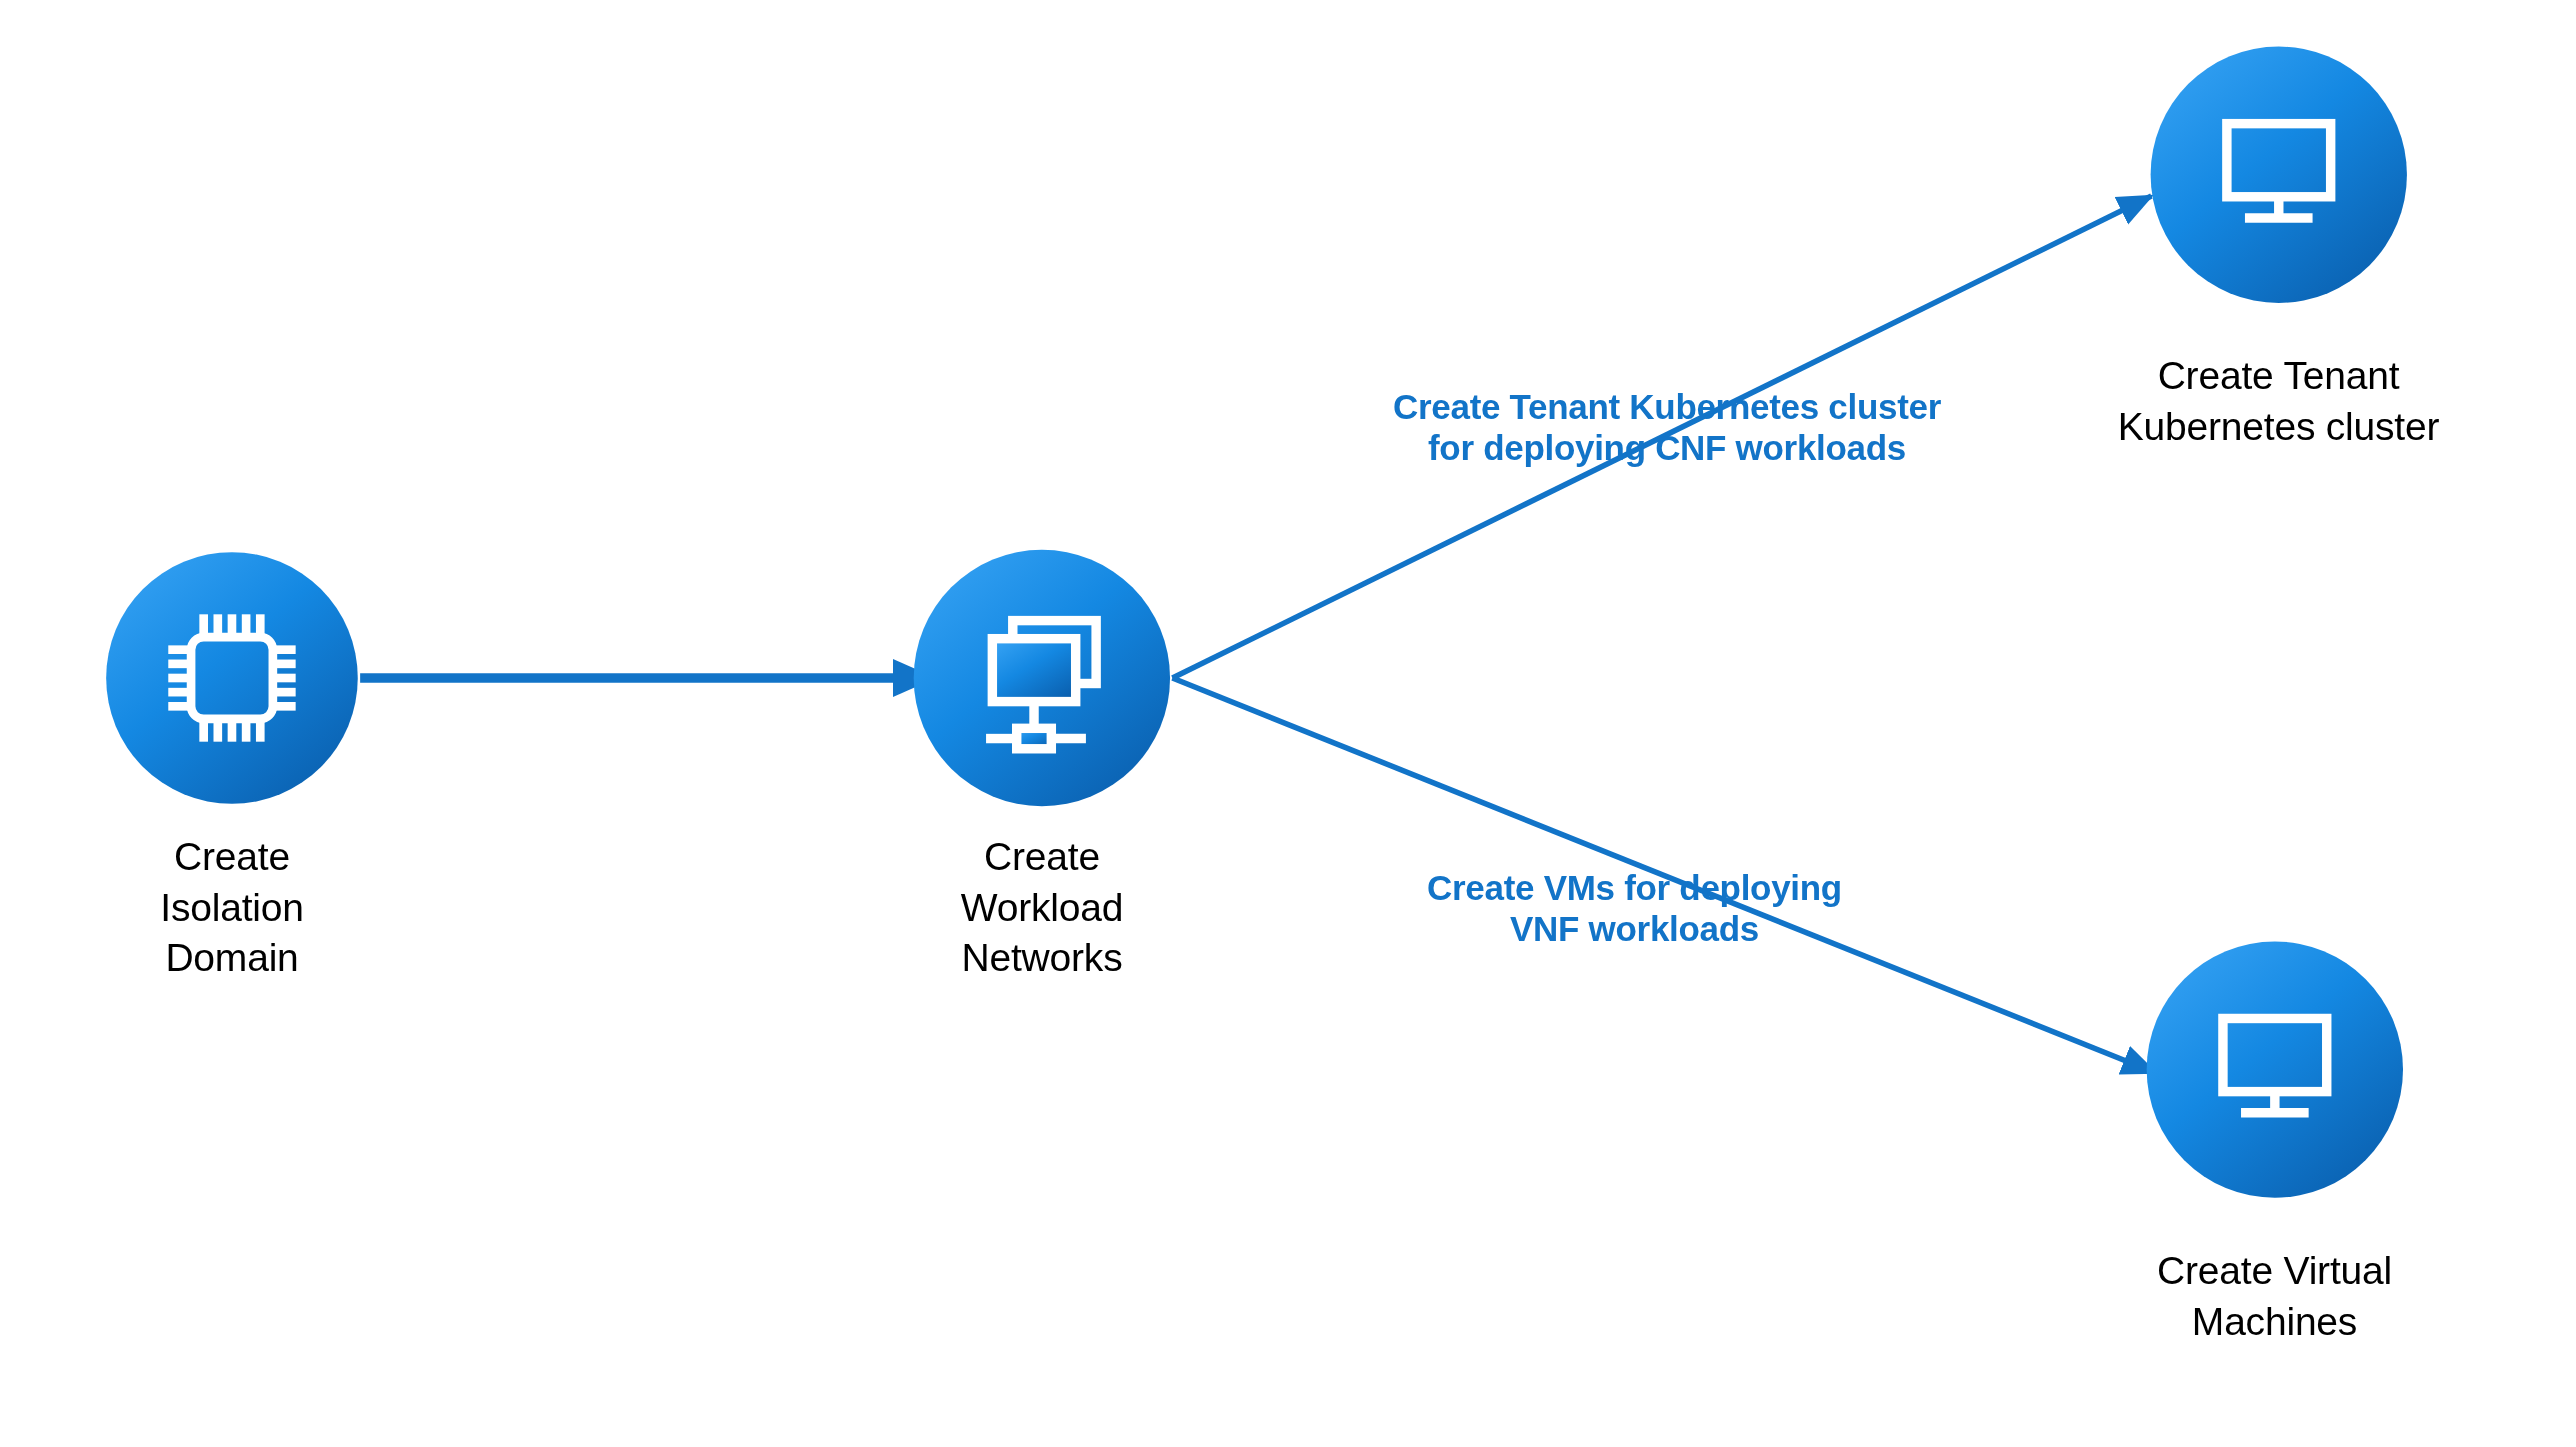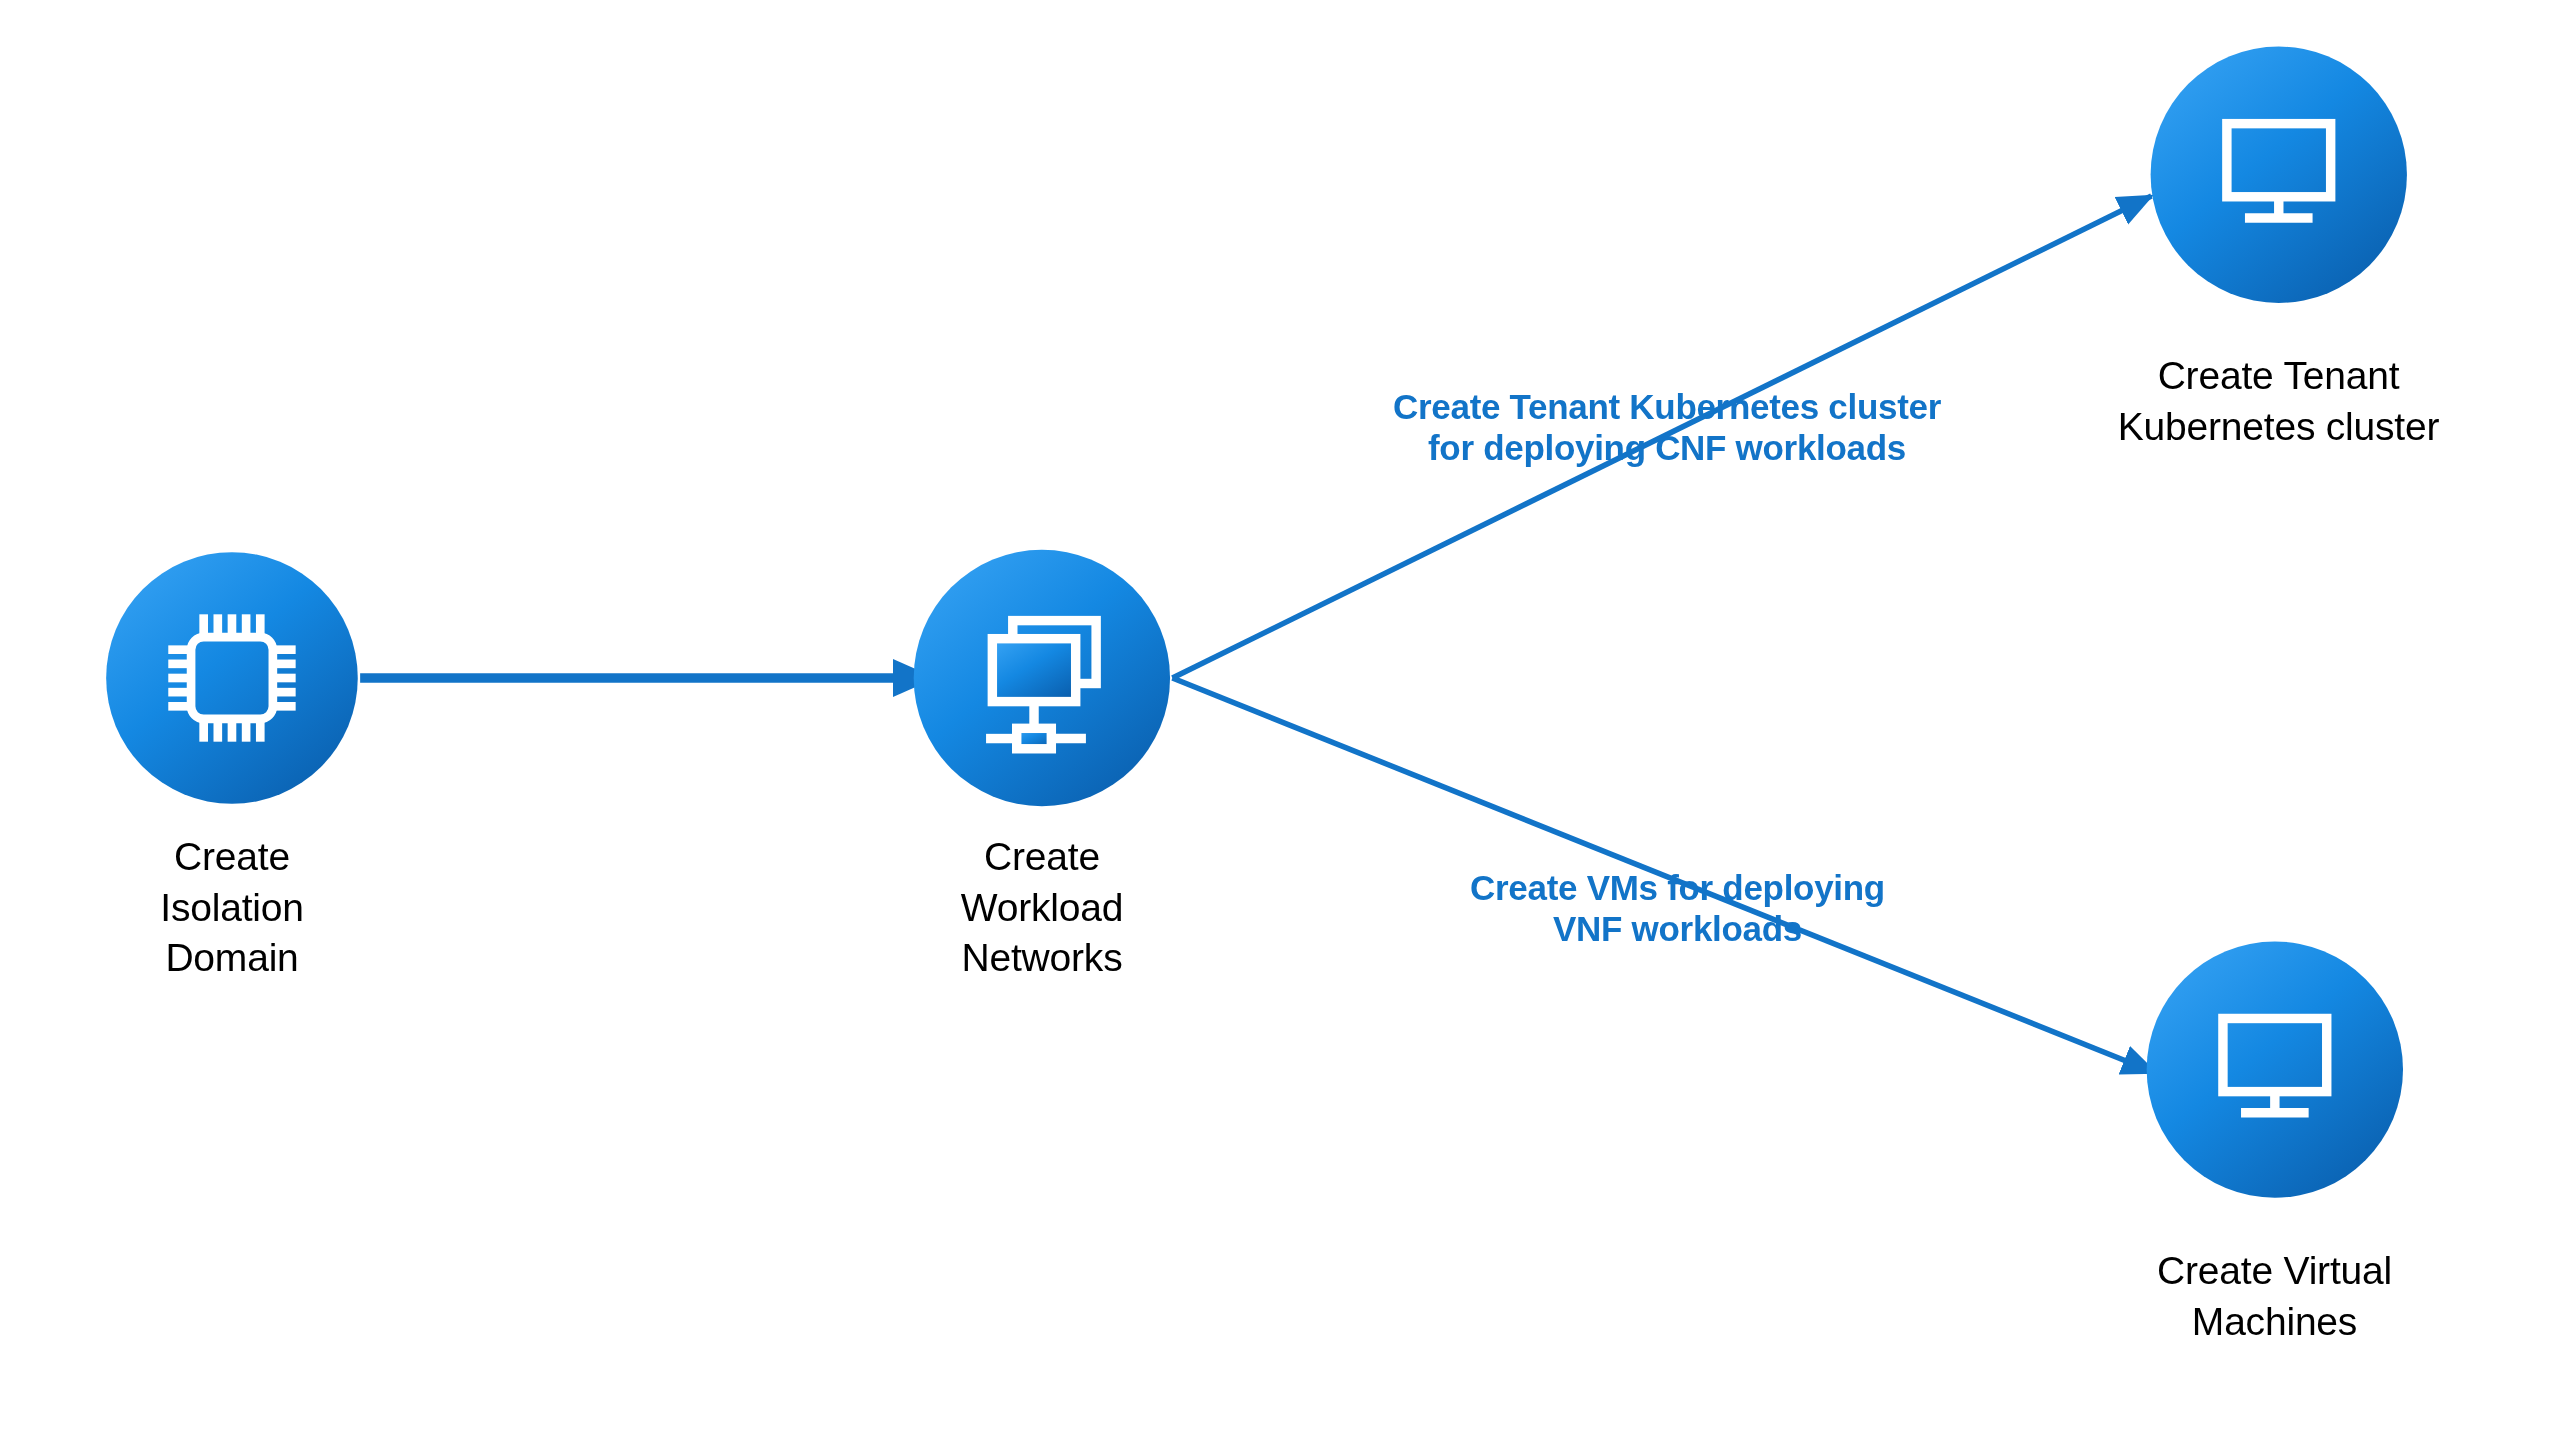--- a/index.html
+++ b/index.html
@@ -158,17 +158,17 @@
 
   <div class="node-label" style="left:1909px; top:351px; width:739px;">Create Tenant
 Kubernetes cluster</div>
 
   <div class="node-label" style="left:1905px; top:1246px; width:739px;">Create Virtual
 Machines</div>
 
   <div class="edge-label" style="left:1274px; top:387px; width:786px;">Create Tenant Kubernetes cluster
 for deploying CNF workloads</div>
 
-  <div class="edge-label" style="left:1363px; top:868px; width:629px;">Create VMs for deploying
+  <div class="edge-label" style="left:1320px; top:868px; width:629px;">Create VMs for deploying
 VNF workloads</div>
 
 </div>
 
 
 </body></html>

